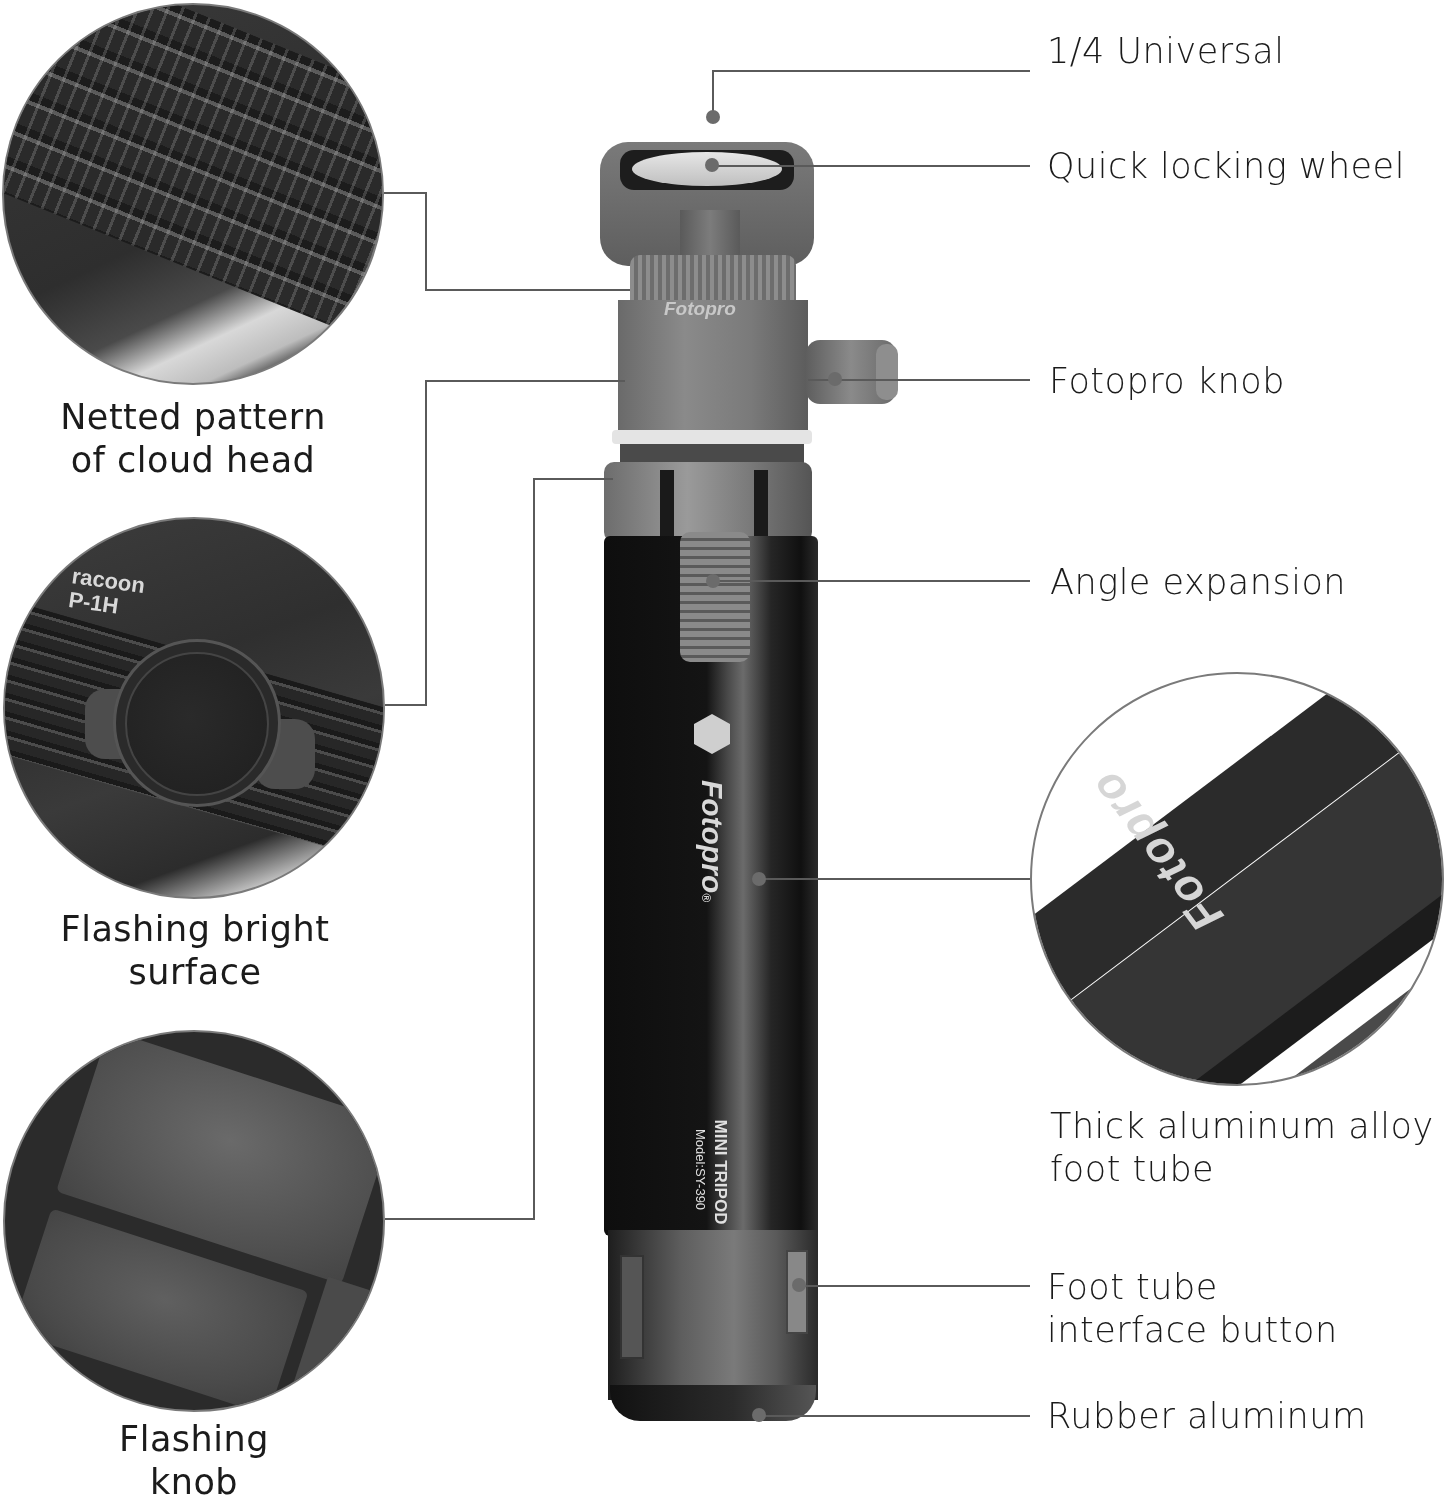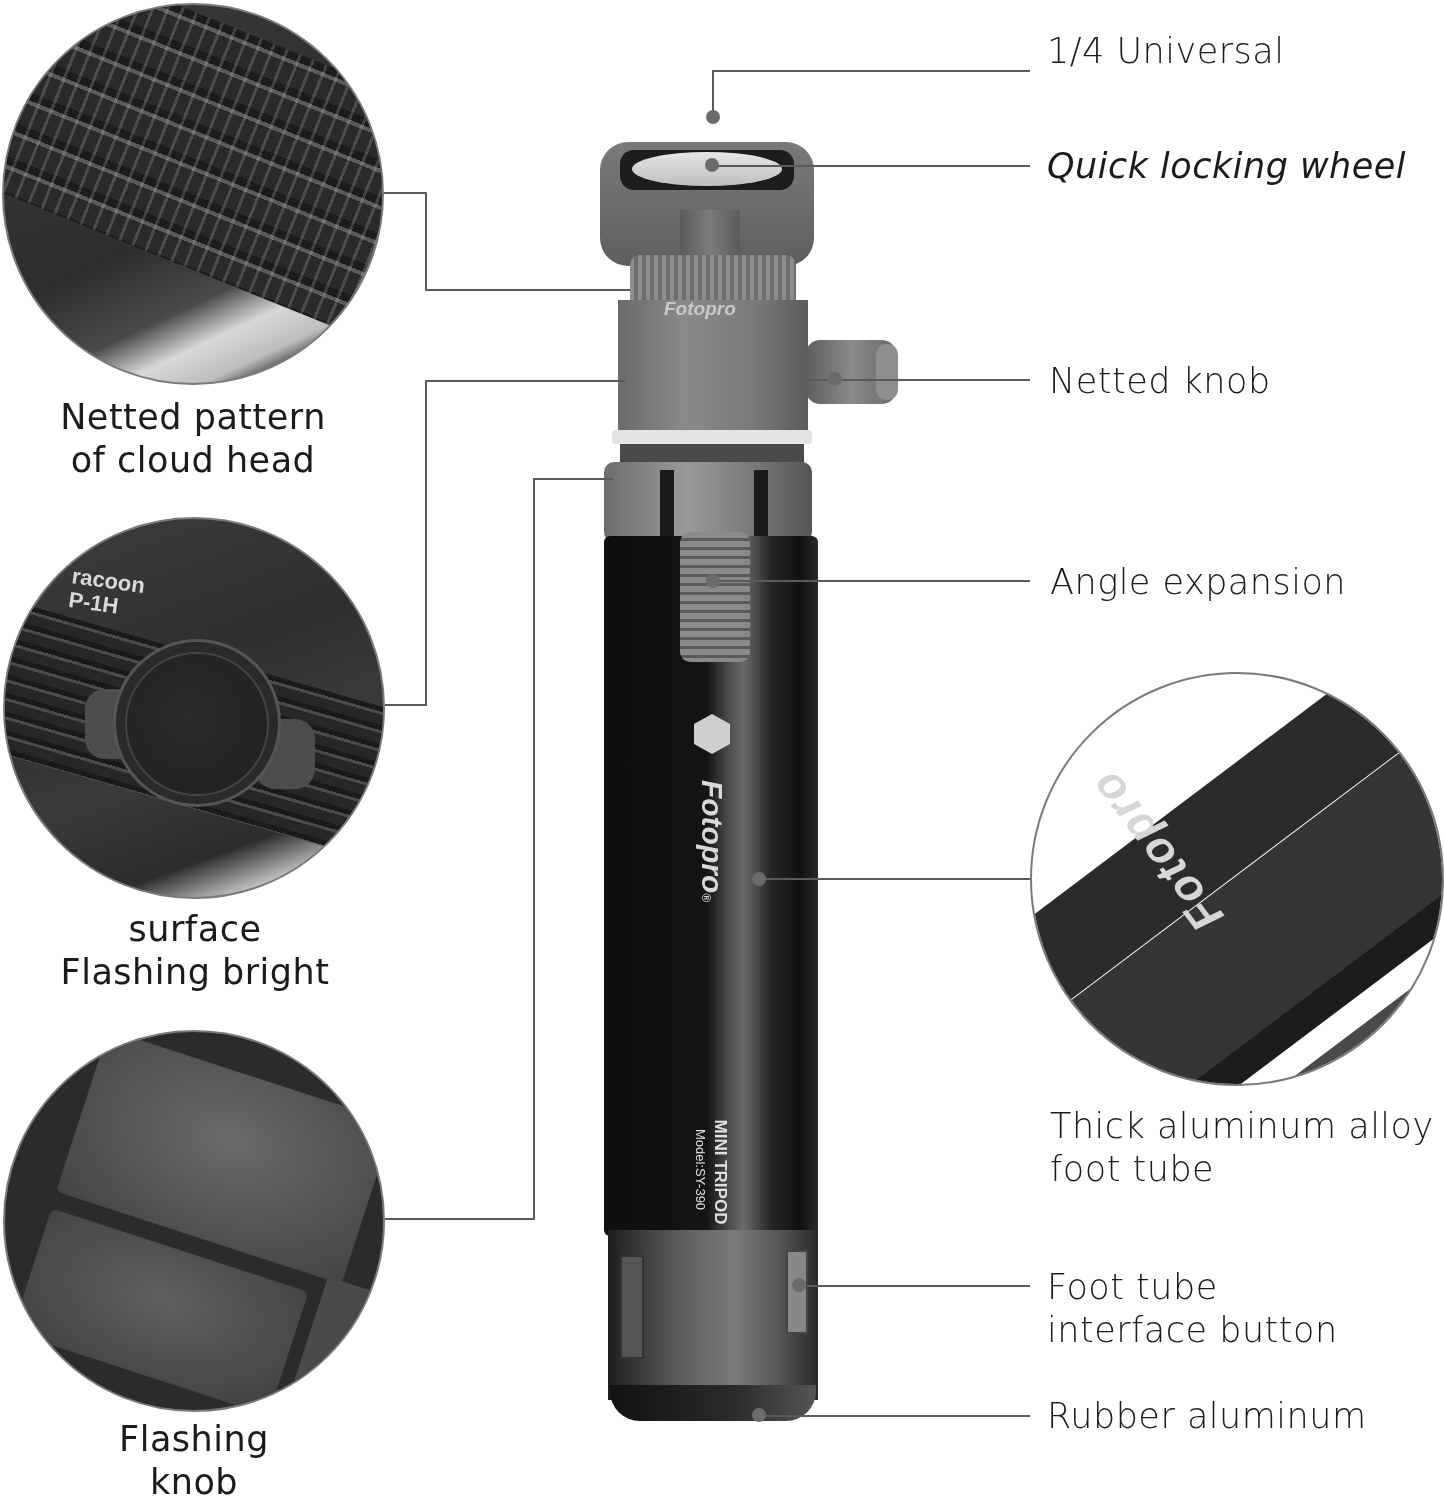--- a/index.html
+++ b/index.html
@@ -162,37 +162,37 @@
 <div class="line" style="left:425px;top:380px;width:2px;height:326px;"></div>
 <div class="line" style="left:425px;top:380px;width:200px;height:2px;"></div>
 
 <div class="line" style="left:385px;top:1218px;width:150px;height:2px;"></div>
 <div class="line" style="left:533px;top:478px;width:2px;height:742px;"></div>
 <div class="line" style="left:533px;top:478px;width:80px;height:2px;"></div>
 
 <div class="label" style="left:1047px;top:30px;">
   <div>1/4 Universal</div>
 </div>
-<div class="label" style="left:1047px;top:145px;font-style:italic;">Quick locking wheel</div>
-<div class="label" style="left:1049px;top:360px;">Netted knob</div>
+<div class="label" style="left:1047px;top:145px;">Quick locking wheel</div>
+<div class="label" style="left:1049px;top:360px;">Fotopro knob</div>
 <div class="label" style="left:1050px;top:561px;">Angle expansion</div>
 <div class="label" style="left:1050px;top:1105px;">
   <div>Thick aluminum alloy</div>
   <div>foot tube</div>
 </div>
 <div class="label" style="left:1047px;top:1266px;">
   <div>Foot tube</div>
   <div>interface button</div>
 </div>
 <div class="label" style="left:1047px;top:1395px;">Rubber aluminum</div>
 
 <div class="caption" style="left:0;top:396px;width:386px;">
   <div>Netted pattern</div>
   <div>of cloud head</div>
 </div>
 <div class="caption" style="left:0;top:908px;width:390px;">
+  <div>Flashing bright</div>
   <div>surface</div>
-  <div>Flashing bright</div>
 </div>
 <div class="caption" style="left:0;top:1418px;width:388px;">
   <div>Flashing</div>
   <div>knob</div>
 </div>
 
 </body></html>

